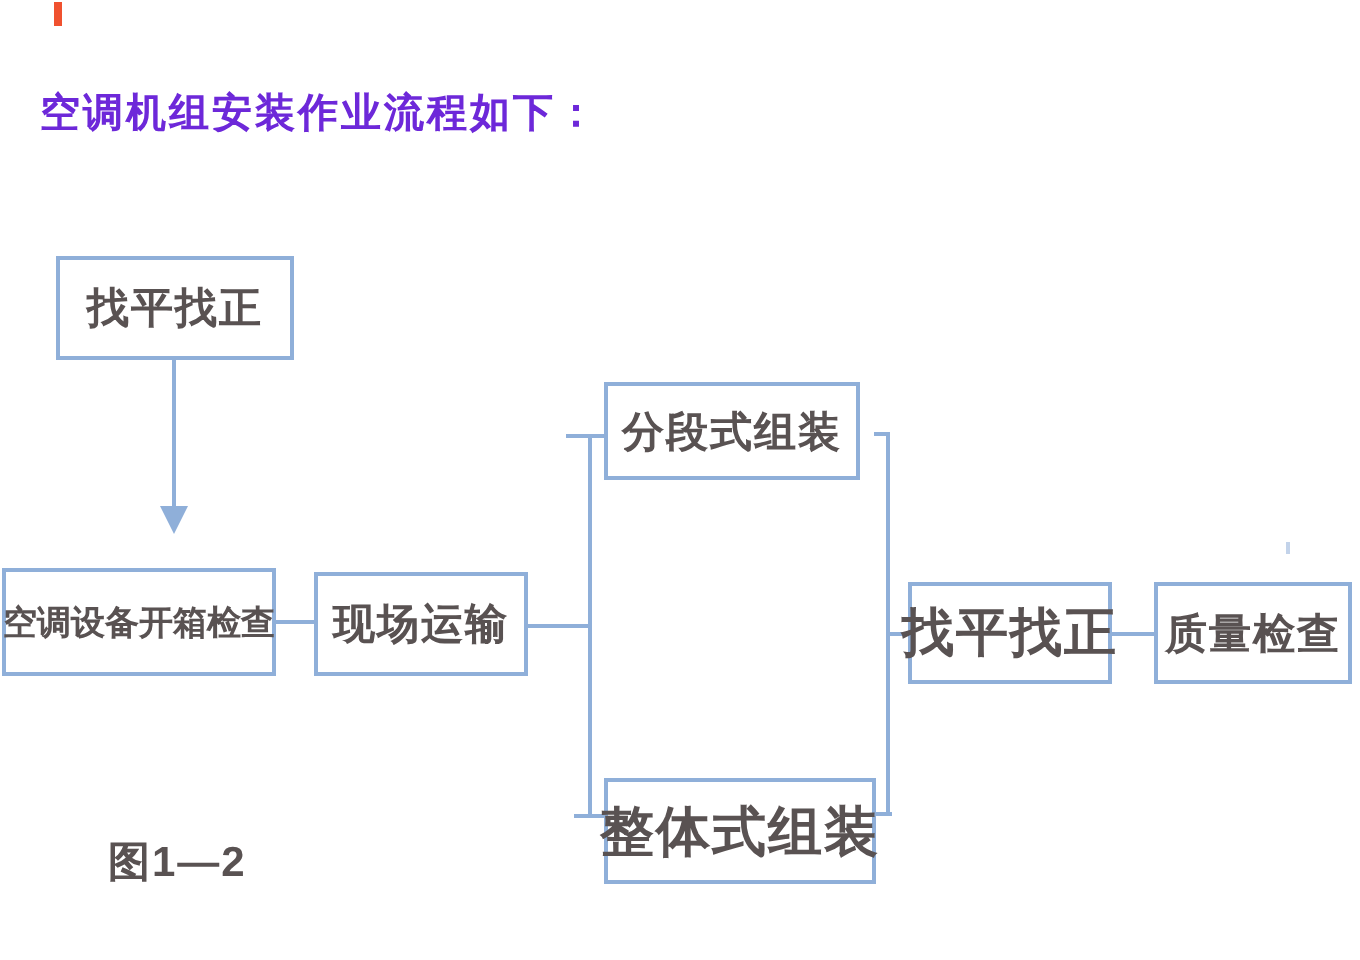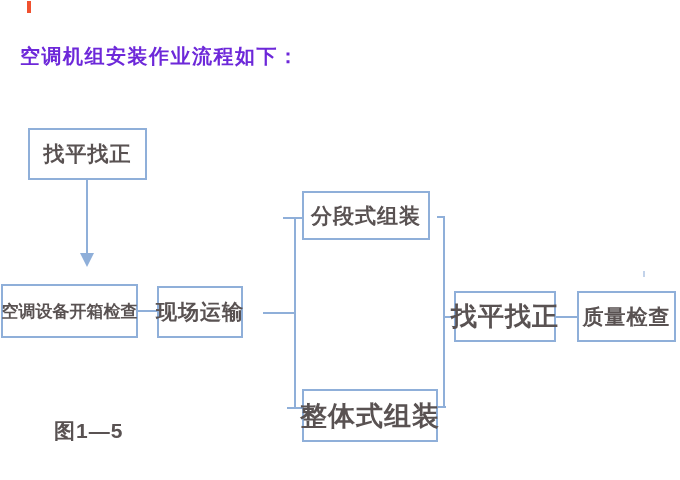--- a/index.html
+++ b/index.html
@@ -19,21 +19,21 @@
   }
   
   .node{
     position:absolute;box-sizing:border-box;background:#ffffff;
     border:2px solid #8fafd9;
     display:flex;align-items:center;justify-content:center;
     font-weight:bold;color:#595252;white-space:nowrap;letter-spacing:1px;
   }
   .n-prep      {left:28px;  top:128px; width:119px; height:52px; font-size:21px;}
   .n-unbox     {left:1px;   top:284px; width:137px; height:54px; font-size:17px; letter-spacing:0;}
-  .n-transport {left:157px; top:286px; width:86px; height:52px; font-size:21px;}
+  .n-transport {left:157px; top:286px; width:107px; height:52px; font-size:21px;}
   .n-segmented {left:302px; top:191px; width:128px; height:49px; font-size:21px;}
   .n-integral  {left:302px; top:389px; width:136px; height:53px; font-size:27px;}
   .n-leveling  {left:454px; top:291px; width:102px; height:51px; font-size:26px;}
   .n-quality   {left:577px; top:291px; width:99px;  height:51px; font-size:21px;}
   
   .edge{position:absolute;background:#8fafd9;}
   .e-prep-v      {left:86px;  top:180px; width:2px;  height:74px;}
   .e-unbox-h     {left:137px; top:310px; width:21px; height:2px;}
   .e-trans-h     {left:263px; top:312px; width:33px; height:2px;}
   .e-branch-v    {left:294px; top:217px; width:2px;  height:192px;}
@@ -91,15 +91,15 @@
   <div class="edge tick-blue"></div>
 
   <div class="node n-prep">找平找正</div>
   <div class="node n-unbox">空调设备开箱检查</div>
   <div class="node n-transport">现场运输</div>
   <div class="node n-segmented">分段式组装</div>
   <div class="node n-integral">整体式组装</div>
   <div class="node n-leveling">找平找正</div>
   <div class="node n-quality">质量检查</div>
 
-  <div class="caption">图1—5</div>
+  <div class="caption">图1—2</div>
 
 </div>
 
 </body></html>

